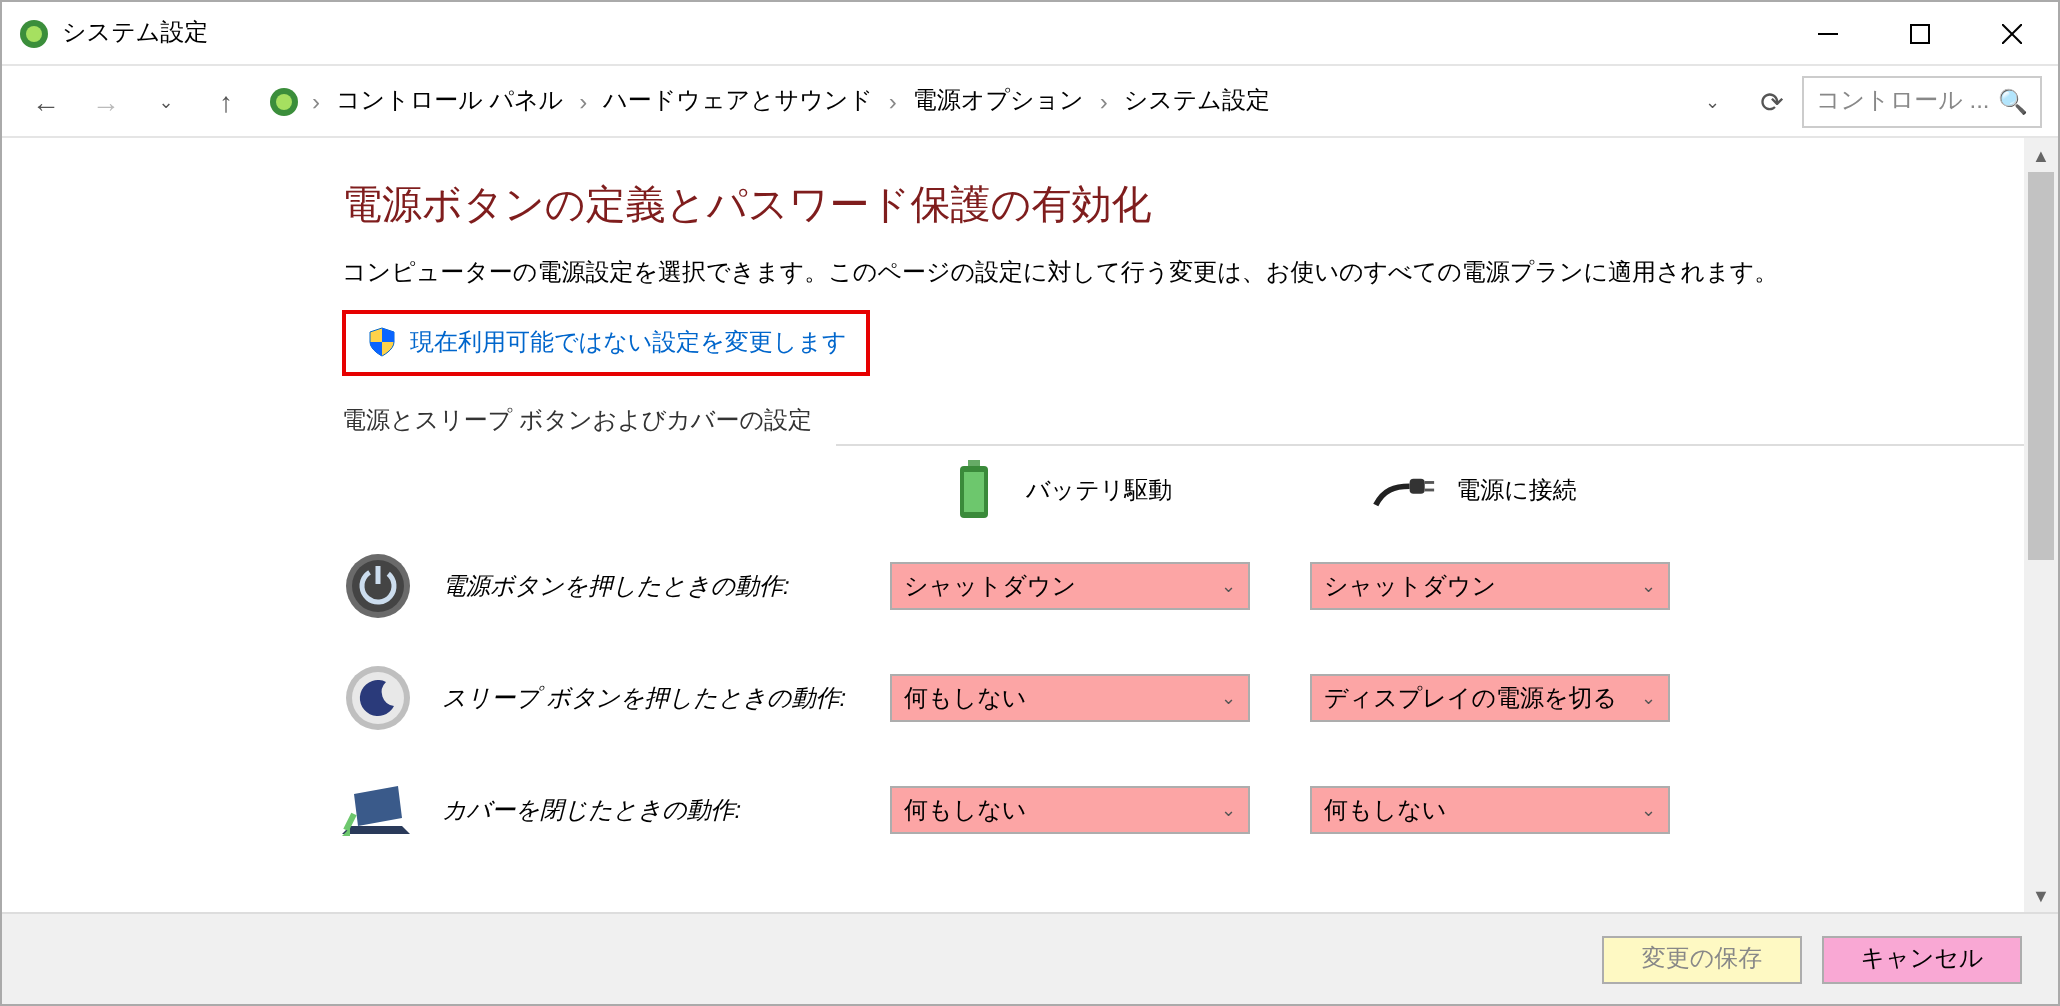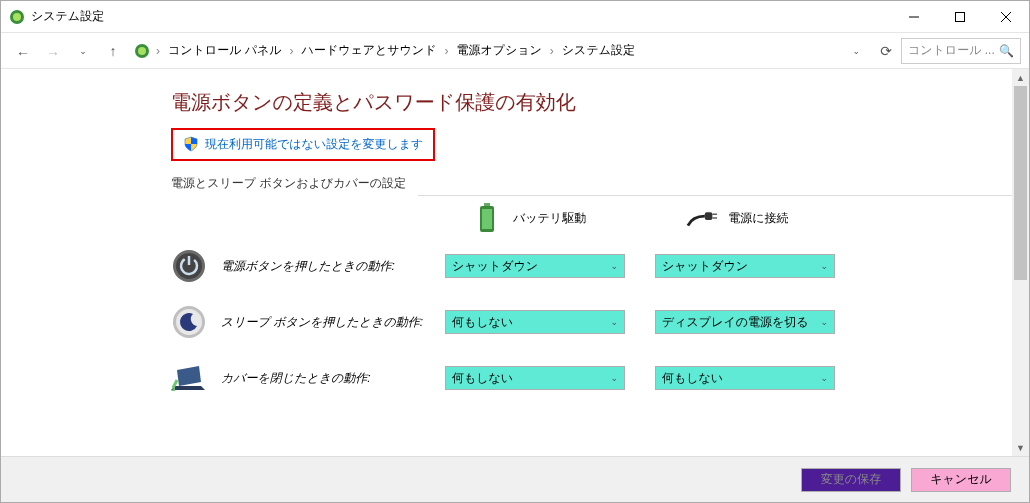--- a/index.html
+++ b/index.html
@@ -140,21 +140,21 @@
 .icon-box { width:32px; height:32px; display:flex; align-items:center; justify-content:center;}
 
 .setting-row {
   display:flex; align-items:center; margin-bottom:20px; gap:14px;
 }
 .setting-icon { width:36px; height:36px; }
 .setting-label { width:210px; font-size:12px;font-style:italic; }
 .combo {
   width:180px; height:24px;
   border:1px solid #adadad;
-  background:#5eead4;
+  background:#fca5a5;
   display:flex; align-items:center; justify-content:space-between;
   padding:0 6px; font-size:12px;
   margin-right:16px;
 }
 .combo .chev { font-size:9px; color:#555;}
 
 .footer {
   height: 46px;
   border-top:1px solid #ddd;
   display:flex;
@@ -165,21 +165,21 @@
   background:#f0f0f0;
 }
 .btn {
   min-width:100px; height:24px;
   border:1px solid #adadad;
   background:#f9a8d4;
   font-size:12px;
   display:flex; align-items:center; justify-content:center;
   padding:0 12px;
 }
-.btn.disabled { color:#888; background:#4c1d95;}
+.btn.disabled { color:#888; background:#fef9c3;}
 </style>
 </head>
 <body>
 
 <div class="titlebar">
   <span class="title-icon">
     <svg viewBox="0 0 16 16">
         <circle cx="8" cy="8" r="7" fill="#3b8e3b"></circle>
         <circle cx="8" cy="8" r="4" fill="#a6e060"></circle>
       </svg>
@@ -228,20 +228,21 @@
   <div class="refresh-btn">⟳</div>
   <div class="search-box">
     <span>コントロール ...</span>
     <span>🔍</span>
   </div>
 </div>
 
 <div class="content-wrap">
   <div class="content">
     <h1 class="page-title">電源ボタンの定義とパスワード保護の有効化</h1>
+    <div class="desc">コンピューターの電源設定を選択できます。このページの設定に対して行う変更は、お使いのすべての電源プランに適用されます。</div>
 
     <div class="highlight-link">
       <span class="shield">
         <svg viewBox="0 0 16 16">
             <path d="M8 1 L14 3 V8 C14 12 8 15 8 15 C8 15 2 12 2 8 V3 Z" fill="#ffd24a" stroke="#0066cc" stroke-width="0.5"></path>
             <path d="M8 1 L14 3 V8 L8 8 Z" fill="#0a64ff"></path>
             <path d="M2 8 L8 8 L8 15 C8 15 2 12 2 8 Z" fill="#0a64ff"></path>
           </svg>
       </span>
       <a href="#">現在利用可能ではない設定を変更します</a>

